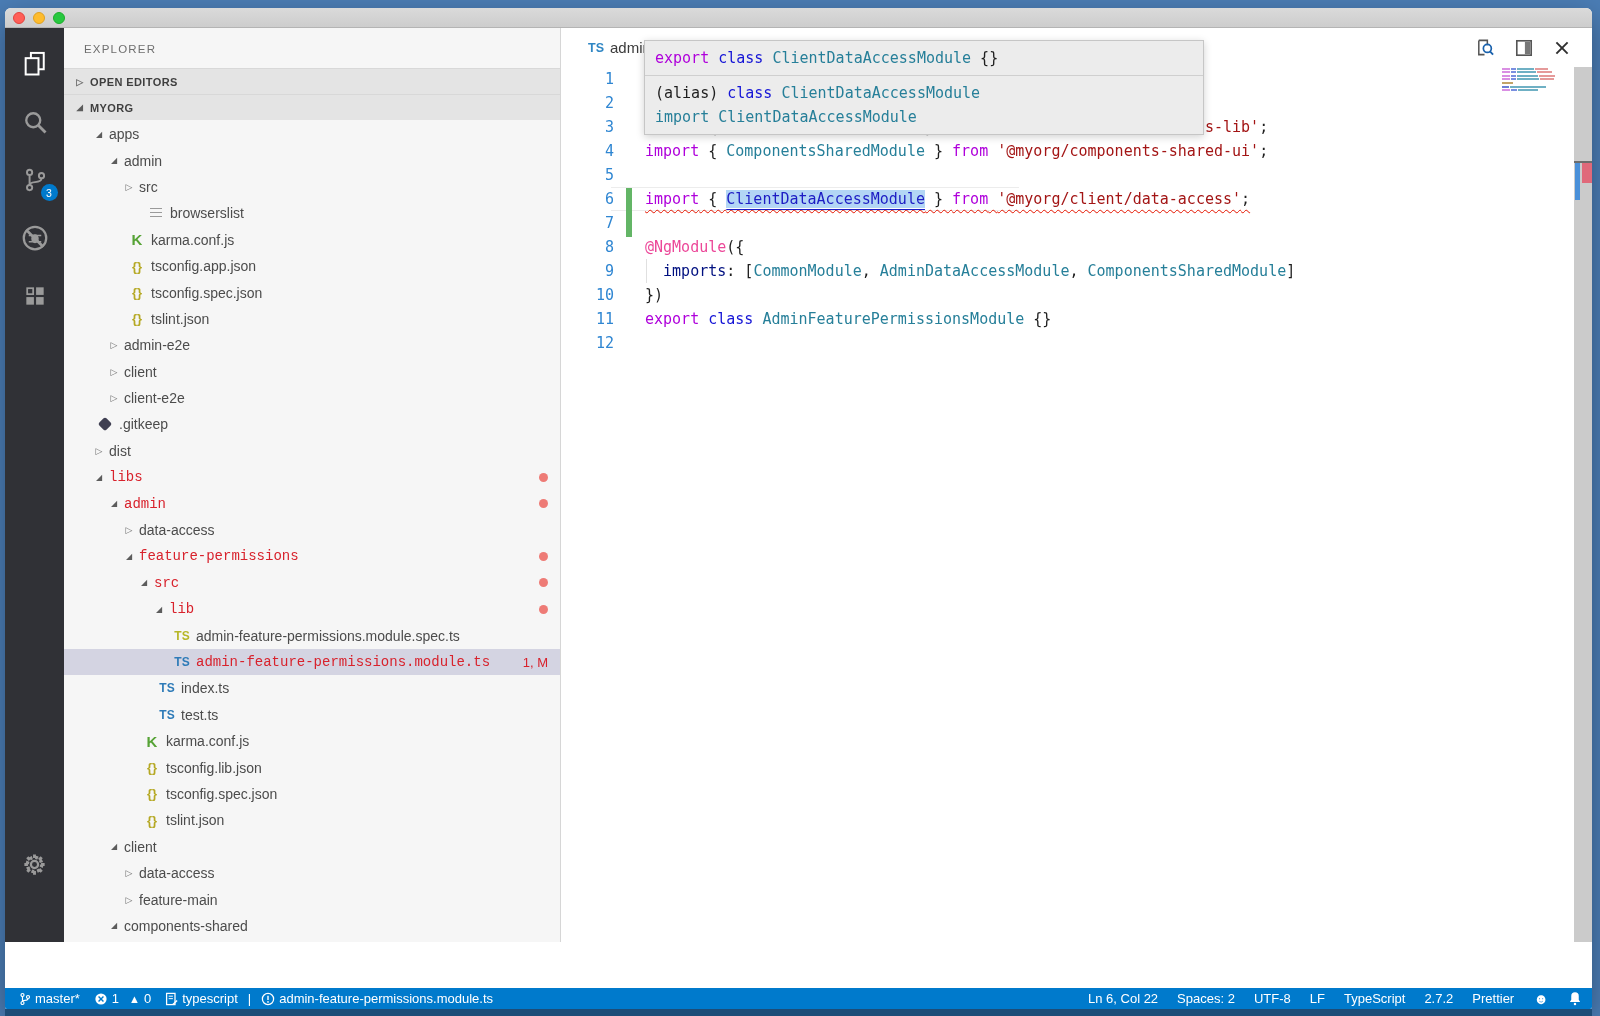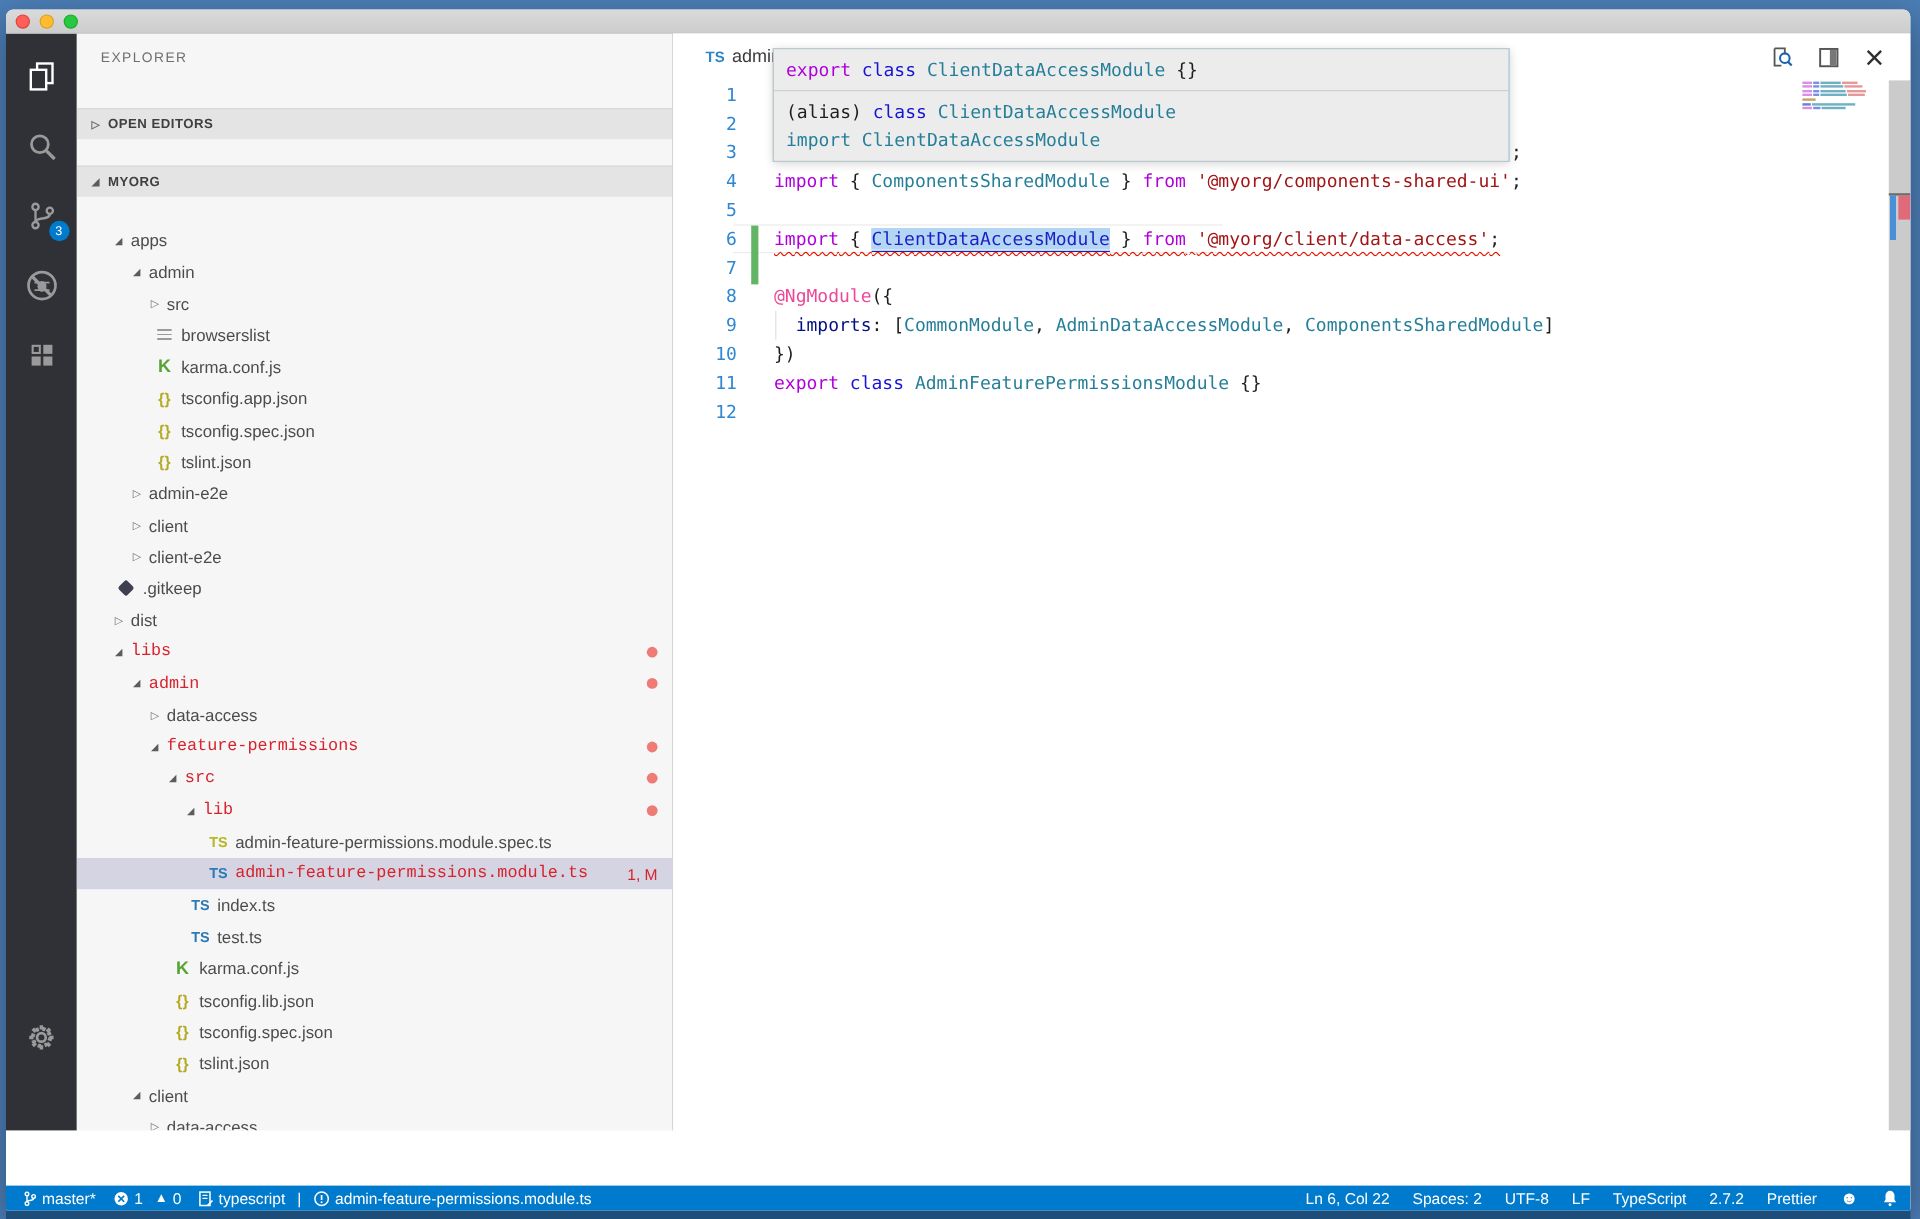--- a/index.html
+++ b/index.html
@@ -27,21 +27,21 @@
   
   .activitybar { width:59px; background:#303136; display:flex; flex-direction:column; align-items:center; flex:none; }
   .ab-icon { width:44px; height:44px; display:flex; align-items:center; justify-content:center; position:relative; margin-top:14px; cursor:pointer; }
   .ab-icon svg { display:block; }
   .ab-badge { position:absolute; right:-1px; bottom:1px; min-width:17px; height:17px; border-radius:50%;
               background:#007acc; color:#fff; font-size:10.5px; display:flex; align-items:center; justify-content:center; }
   .ab-spacer { flex:1; }
   .ab-gear { margin-bottom:56px; }
 
   
-  .sidebar { width:497px; background:#f6f6f6; border-right:1px solid #d6d6d6; flex:none; display:flex; flex-direction:column; overflow:hidden; font-size:14px; color:#4c4c4c;gap:22px; }
+  .sidebar { width:497px; background:#f6f6f6; border-right:1px solid #d6d6d6; flex:none; display:flex; flex-direction:column; overflow:hidden; font-size:14px; color:#4c4c4c; }
   .sb-title { height:40px; line-height:42px; padding-left:20px; font-size:11.5px; letter-spacing:1.2px; color:#6f6f6f; }
   .sb-section { height:26px; background:#e4e4e4; border-top:1px solid #d8d8d8; display:flex; align-items:center;
                 font-size:11px; font-weight:bold; color:#3f3f3f; letter-spacing:.4px; padding-left:10px; gap:4px; }
   .tree { flex:1; overflow:hidden; padding-top:1px; }
   .row { height:26.4px; display:flex; align-items:center; padding-right:12px; cursor:pointer; }
   .row.selected { background:#d4d4e2; }
   .row .label { margin-left:4px; white-space:nowrap; }
   .row.red .label { color:#d8222c;font-family:Liberation Mono, monospace; }
   .tw { width:12px; flex:none; font-size:9px; color:#6e6e6e; text-align:center; }
   .tw.open { font-size:8px; color:#5c5c5c; }
@@ -74,21 +74,21 @@
   .codelines { position:absolute; left:84px; top:0; right:20px; }
   .codelines .cl { height:24px; line-height:24px; white-space:pre; }
   .indent-guide { position:absolute; left:85px; top:192px; height:24px; width:1px; background:#e0e0e0; }
 
   .kw { color:#af00db; } .kb { color:#1414d6; } .tp { color:#267f99; }
   .st { color:#a31515; } .pl { color:#1e1e1e; } .dec { color:#ec4899; } .pr { color:#001080; }
   .lk { color:#1d1dc4; background:#b3d6f5; text-decoration:underline; }
   .errline { text-decoration:underline wavy #e51400 1px; text-underline-offset:5px; text-decoration-skip-ink:none; }
 
   
-  .hoverpopup { position:absolute; left:83px; top:-27px; width:614px; z-index:30; background:#7dd3fc;
+  .hoverpopup { position:absolute; left:83px; top:-27px; width:560px; z-index:30; background:#7dd3fc;
                 border:1px solid #c6c6c6; box-shadow:0 2px 8px rgba(0,0,0,.18);
                 font-family:"DejaVu Sans Mono", monospace; font-size:15px; color:#1e1e1e; }
   .hp-sec { padding:5px 10px; line-height:24px; white-space:pre-wrap; }
   .hp-sec.shaded { background:#ececec; }
   .hp-sec + .hp-sec { border-top:1px solid #cfcfcf; }
 
   
   .minimap { position:absolute; left:941px; top:1px; width:60px; }
   .mm-row { height:2px; margin-bottom:1.4px; display:flex; gap:1px; }
   .mm-row i { height:2px; display:block; }
@@ -202,21 +202,21 @@
           <div class="row" style="padding-left: 44px;">
             <span class="tw open">◢</span>
             <span class="label">admin</span>
             <span class="spacer"></span>
           </div>
           <div class="row" style="padding-left: 59px;">
             <span class="tw">▷</span>
             <span class="label">src</span>
             <span class="spacer"></span>
           </div>
-          <div class="row" style="padding-left: 63px;">
+          <div class="row" style="padding-left: 63px; margin-left: 19px;">
             <span class="ficon list"><span class="listlines"></span></span>
             <span class="label">browserslist</span>
             <span class="spacer"></span>
           </div>
           <div class="row" style="padding-left: 63px;">
             <span class="ficon karma">K</span>
             <span class="label">karma.conf.js</span>
             <span class="spacer"></span>
           </div>
           <div class="row" style="padding-left: 63px;">

